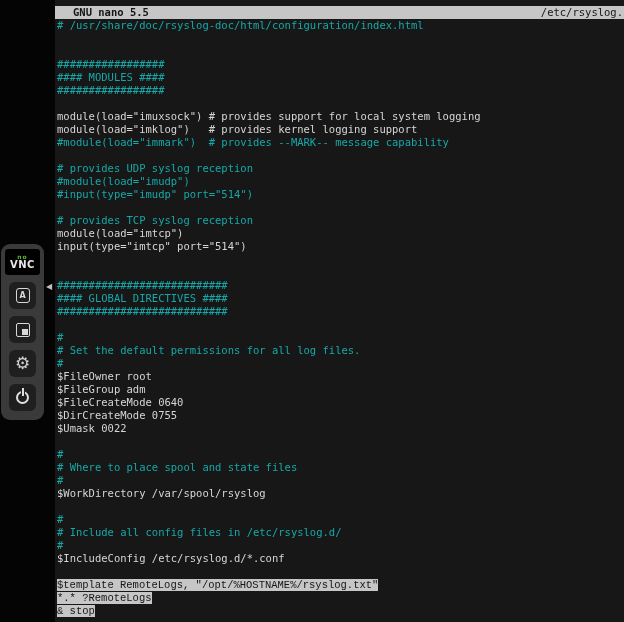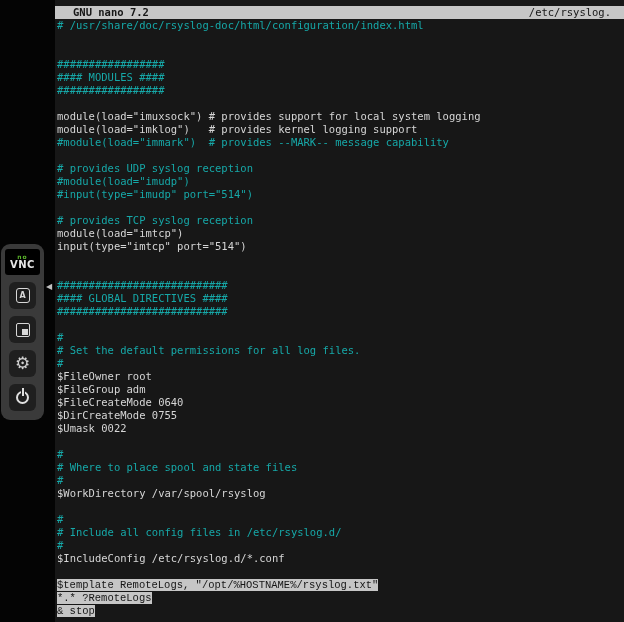--- a/index.html
+++ b/index.html
@@ -72,21 +72,21 @@
     background:var(--term-bg,#171717); padding-top:6px;
     font-family:"DejaVu Sans Mono", monospace; font-size:10.5px;
     cursor:text;
   }
   .nano-header {
     height:13px; line-height:13px; background:var(--hdr-bg,#c6c6c6);
     color:var(--hdr-fg,#161616); display:flex; justify-content:space-between;
     white-space:pre; overflow:hidden;
   }
   .nano-header .left  { padding-left:18px; font-weight:bold; }
-  .nano-header .right { padding-right:13px; }
+  .nano-header .right { padding-right:1px; }
   .editor {
     padding-left:2px; white-space:pre; color:var(--txt,#d6d6d6);
   }
   .line { height:13px; line-height:13px; white-space:pre; }
   .line.comment span { color:var(--cyan,#16a8a8); }
   .line.plain span   { color:var(--txt,#d6d6d6); }
   .line.selected span {
     background:var(--sel-bg,#c6c6c6); color:var(--sel-fg,#161616);font-family:Liberation Mono, monospace;
   }
 </style>
@@ -110,17 +110,17 @@
     </div>
     <div class="vnc-btn">
       <span class="icon-power"></span>
     </div>
   </div>
   <div class="panel-handle">◀</div>
 </div>
 
 <div class="terminal">
   <div class="nano-header">
-    <span class="left">GNU nano 7.2</span>
+    <span class="left">GNU nano 5.5</span>
     <span class="right">/etc/rsyslog.</span>
   </div>
   <div class="editor" id="editor"><div class="line comment"><span># /usr/share/doc/rsyslog-doc/html/configuration/index.html</span></div><div class="line blank"></div><div class="line blank"></div><div class="line comment"><span>#################</span></div><div class="line comment"><span>#### MODULES ####</span></div><div class="line comment"><span>#################</span></div><div class="line blank"></div><div class="line plain"><span>module(load="imuxsock") # provides support for local system logging</span></div><div class="line plain"><span>module(load="imklog")   # provides kernel logging support</span></div><div class="line comment"><span>#module(load="immark")  # provides --MARK-- message capability</span></div><div class="line blank"></div><div class="line comment"><span># provides UDP syslog reception</span></div><div class="line comment"><span>#module(load="imudp")</span></div><div class="line comment"><span>#input(type="imudp" port="514")</span></div><div class="line blank"></div><div class="line comment"><span># provides TCP syslog reception</span></div><div class="line plain"><span>module(load="imtcp")</span></div><div class="line plain"><span>input(type="imtcp" port="514")</span></div><div class="line blank"></div><div class="line blank"></div><div class="line comment"><span>###########################</span></div><div class="line comment"><span>#### GLOBAL DIRECTIVES ####</span></div><div class="line comment"><span>###########################</span></div><div class="line blank"></div><div class="line comment"><span>#</span></div><div class="line comment"><span># Set the default permissions for all log files.</span></div><div class="line comment"><span>#</span></div><div class="line plain"><span>$FileOwner root</span></div><div class="line plain"><span>$FileGroup adm</span></div><div class="line plain"><span>$FileCreateMode 0640</span></div><div class="line plain"><span>$DirCreateMode 0755</span></div><div class="line plain"><span>$Umask 0022</span></div><div class="line blank"></div><div class="line comment"><span>#</span></div><div class="line comment"><span># Where to place spool and state files</span></div><div class="line comment"><span>#</span></div><div class="line plain"><span>$WorkDirectory /var/spool/rsyslog</span></div><div class="line blank"></div><div class="line comment"><span>#</span></div><div class="line comment"><span># Include all config files in /etc/rsyslog.d/</span></div><div class="line comment"><span>#</span></div><div class="line plain"><span>$IncludeConfig /etc/rsyslog.d/*.conf</span></div><div class="line blank"></div><div class="line selected"><span>$template RemoteLogs, "/opt/%HOSTNAME%/rsyslog.txt"</span></div><div class="line selected"><span>*.* ?RemoteLogs</span></div><div class="line selected"><span>&amp; stop</span></div></div>
 </div>
 
 </body></html>

